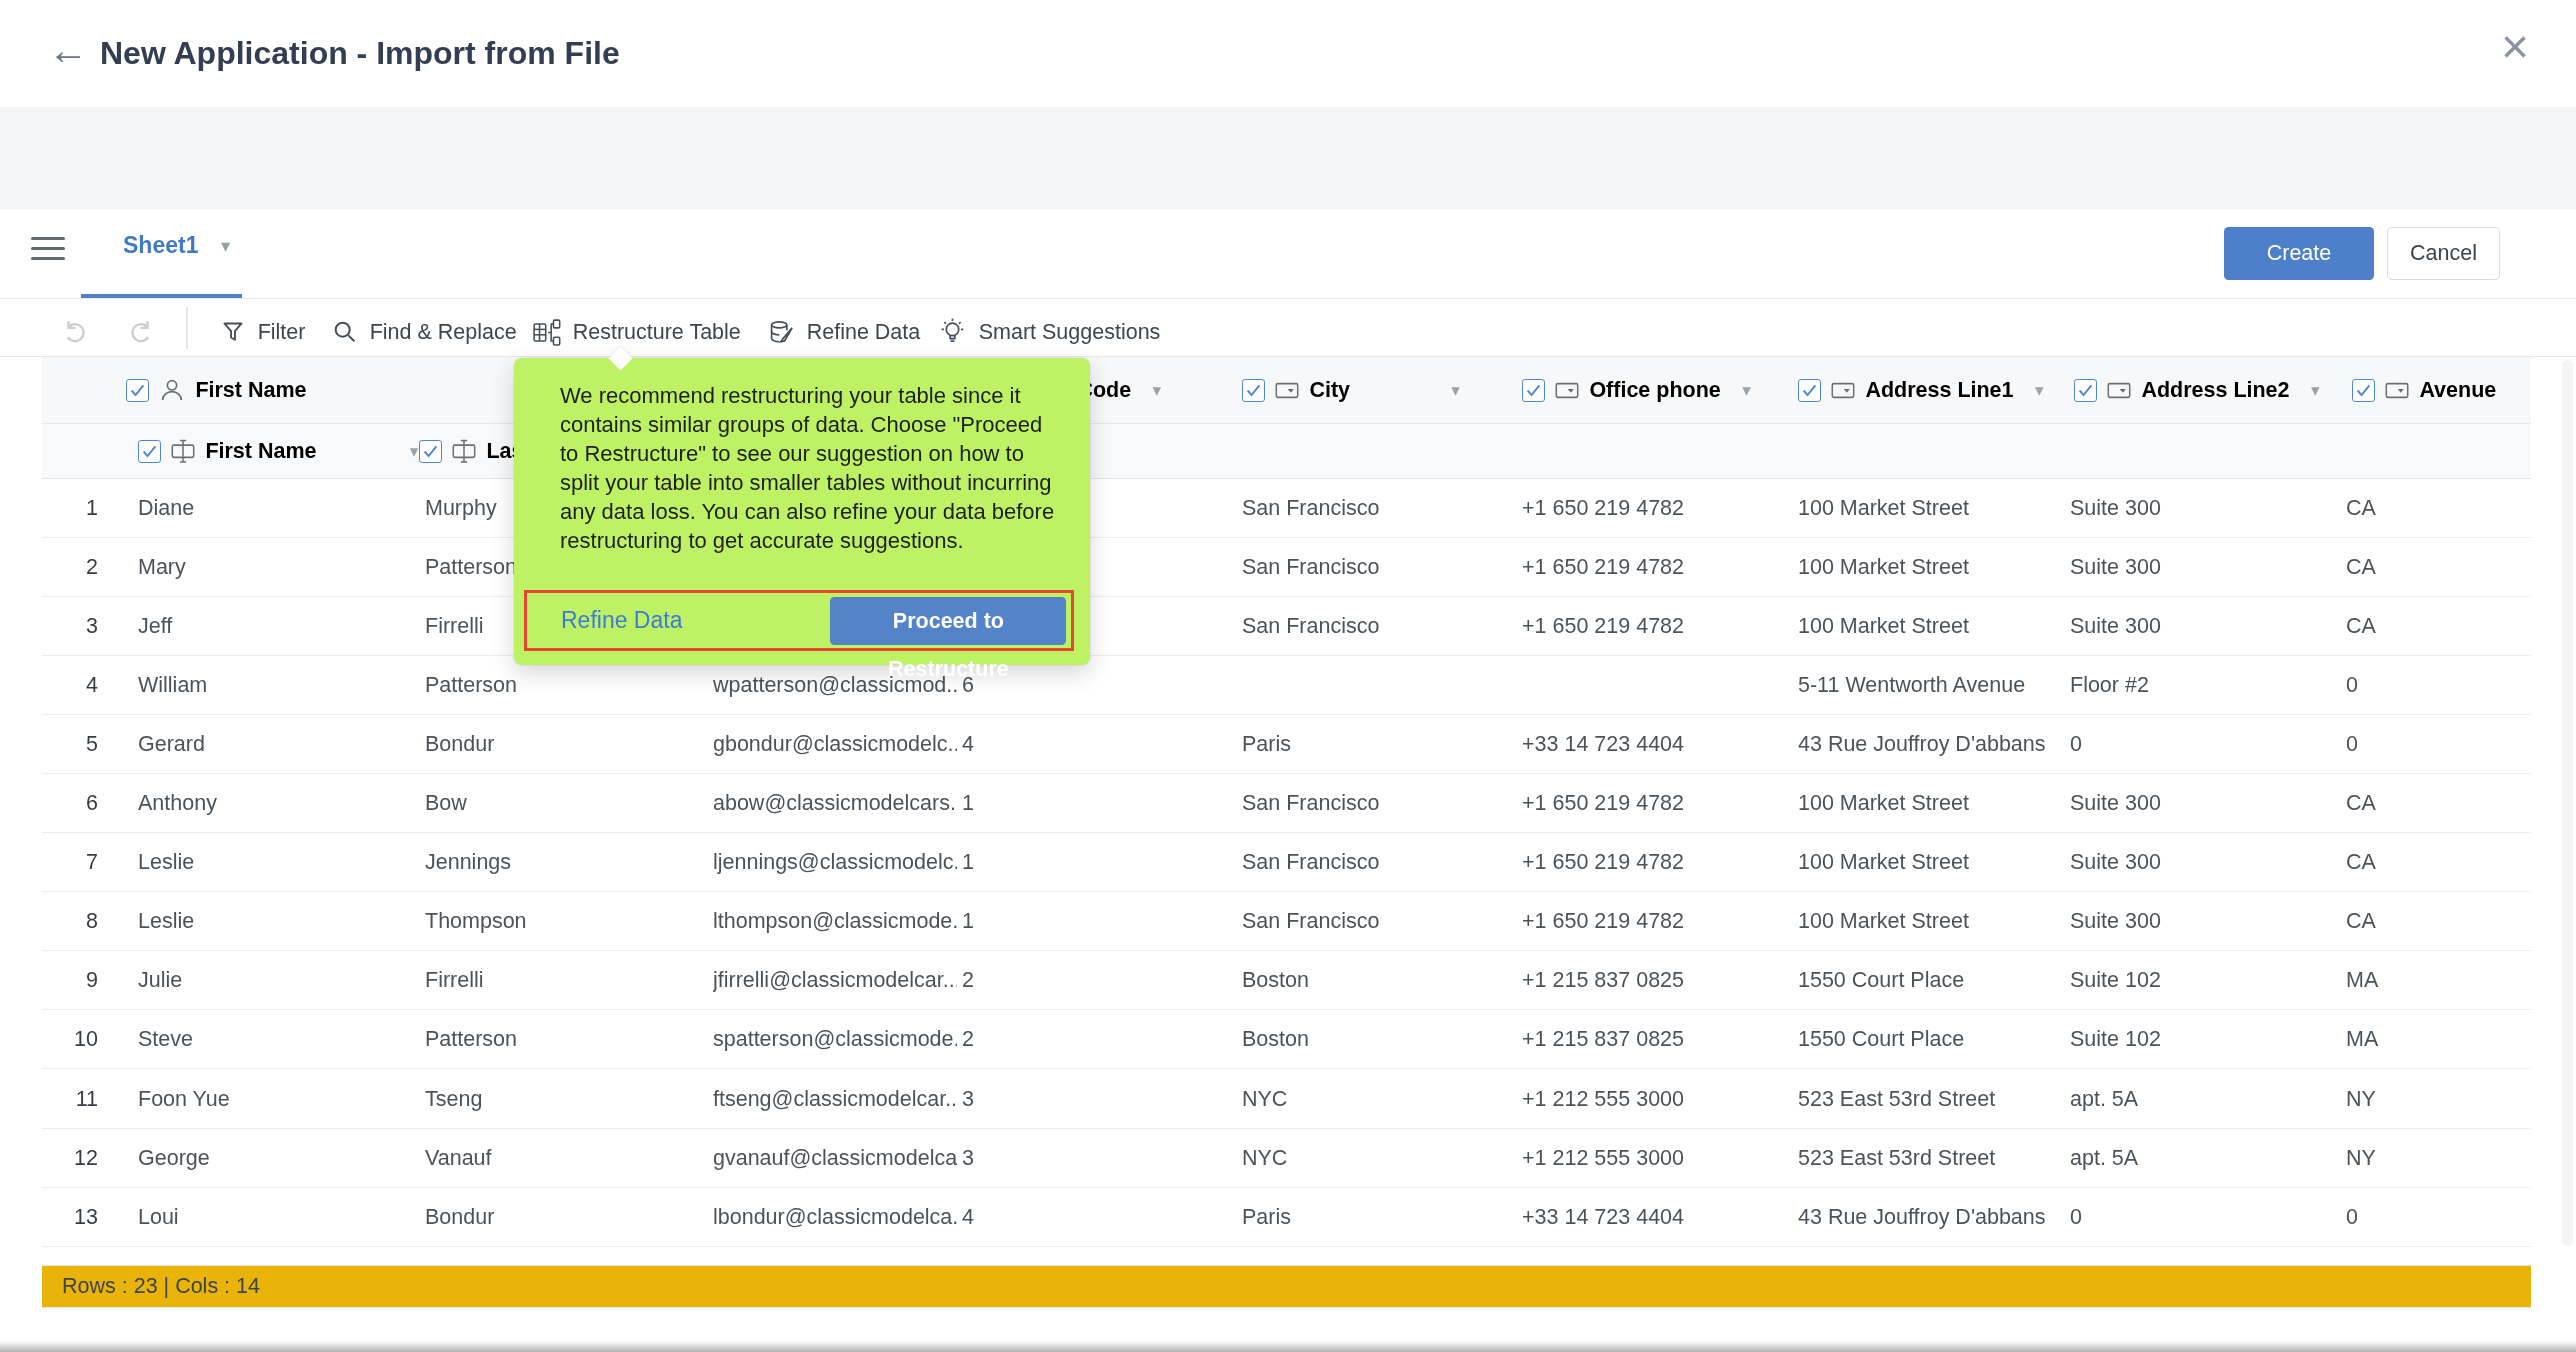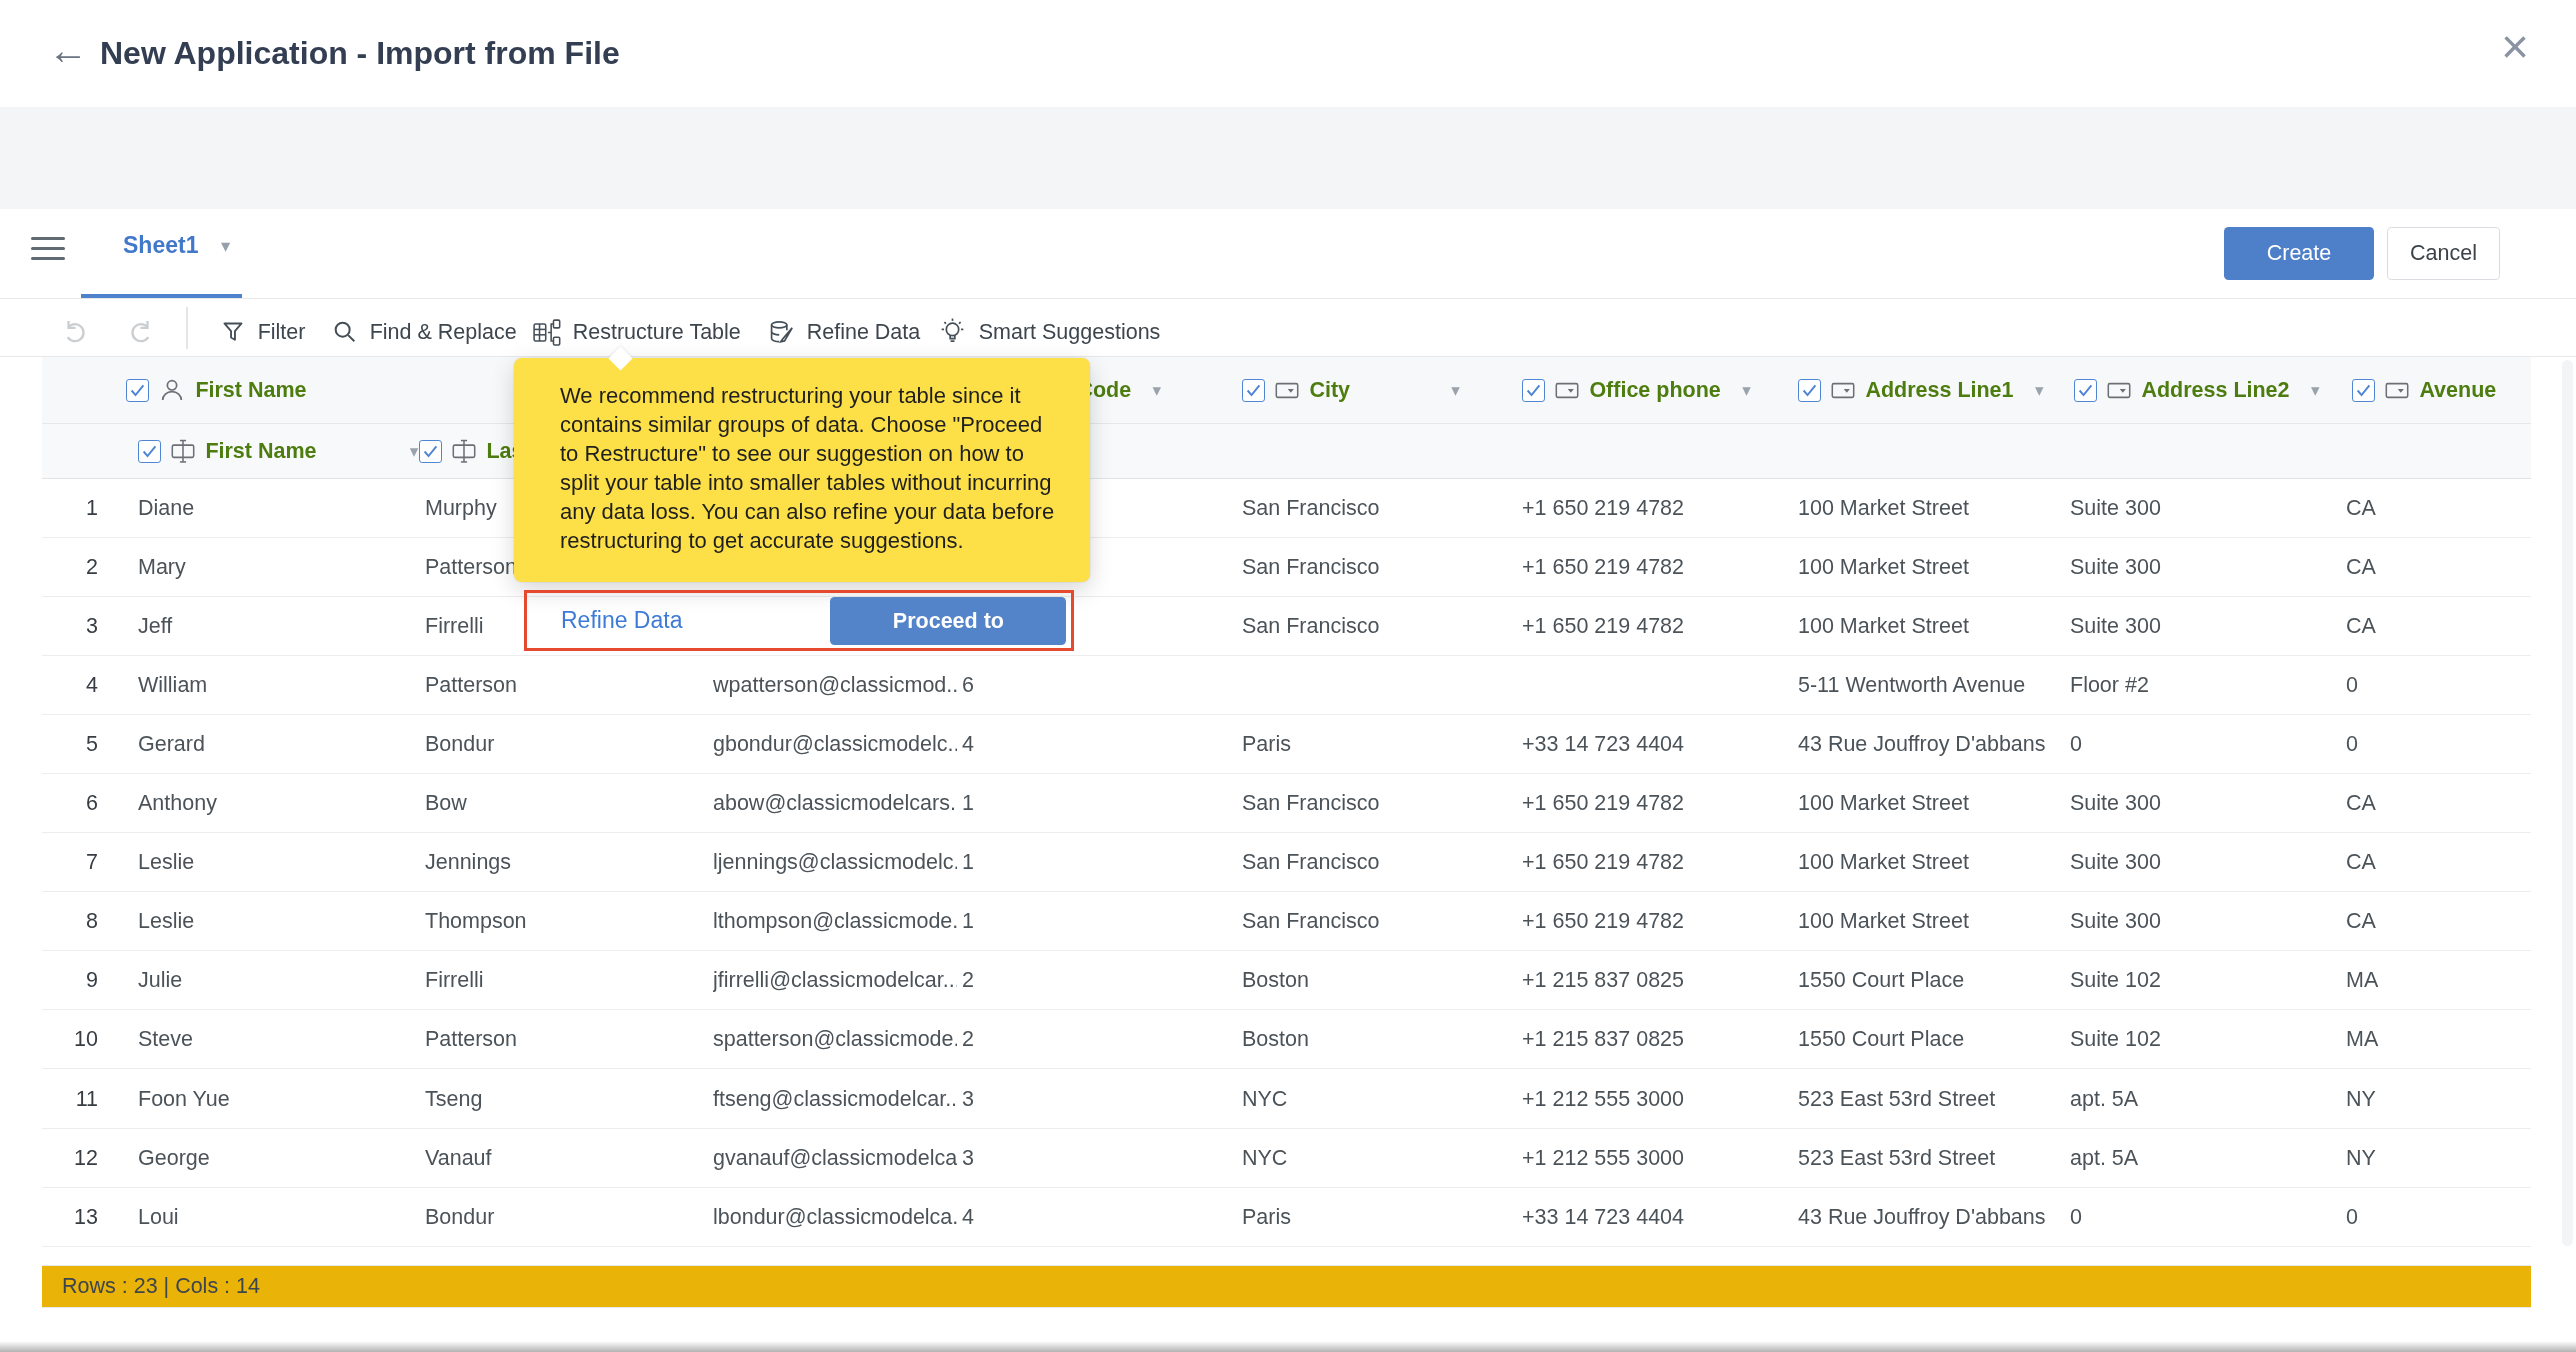--- a/index.html
+++ b/index.html
@@ -38,21 +38,21 @@
   .toolbar{position:absolute;left:0;top:299px;width:2576px;height:58px;background:#fff;border-bottom:0.8px solid #e8e8e8;box-sizing:border-box;}
   .tb-item{position:absolute;top:4px;height:58px;display:flex;align-items:center;gap:10.7px;cursor:pointer;
       font-size:21.5px;color:#3d454d;}
   .tb-sep{position:absolute;left:186px;top:7.7px;width:1.5px;height:42px;background:#e3e5e7;}
   .tb-disabled svg{opacity:.45}
 
   
   .thead1{position:absolute;left:42px;top:357px;width:2489px;height:67px;background:#f7f8f9;border-bottom:0.8px solid #e6e7e9;box-sizing:border-box;}
   .thead2{position:absolute;left:42px;top:424px;width:2489px;height:55px;background:#f8f9fa;border-bottom:0.8px solid #e2e3e5;box-sizing:border-box;}
   .hcell{position:absolute;top:0;height:100%;display:flex;align-items:center;gap:9.2px;white-space:nowrap;}
-  .hlabel{font-size:21.5px;font-weight:700;color:#4d7c0f;text-align:right;}
+  .hlabel{font-size:21.5px;font-weight:700;color:#000000;text-align:right;}
   .hcaret{font-size:17px;color:#9aa3ab;margin-left:12.3px;cursor:pointer;}
   .checkbox{width:23px;height:23px;border:1.5px solid #4f86d4;border-radius:3.1px;background:#fff;box-sizing:border-box;
       display:flex;align-items:center;justify-content:center;cursor:pointer;flex:none;}
 
   .trow{position:absolute;left:42px;width:2489px;height:59px;border-bottom:0.8px solid #ededee;box-sizing:border-box;background:#fff;}
   .cell{position:absolute;top:0;height:58px;line-height:58px;font-size:21.5px;color:#4b5359;white-space:nowrap;overflow:hidden;}
   .c-num{left:0;width:56px;text-align:right;color:#373d43;}
   .c-first{left:96px;width:280px;}
   .c-last{left:383px;width:280px;}
   .c-email{left:671px;width:244px;}
@@ -64,21 +64,21 @@
   .c-state{left:2304px;width:184px;}
 
   .scroll-track{position:absolute;left:2562px;top:360px;width:10.7px;height:886px;background:#f3f4f5;border-radius:5.4px;}
 
   
   .foot{position:absolute;left:42px;top:1265px;width:2489px;height:43px;background:#eab308;
      border-top:0.8px solid #e7e8ea;border-bottom:0.8px solid #e7e8ea;box-sizing:border-box;}
   .foot-text{position:absolute;left:20px;top:0;line-height:41px;font-size:21.5px;color:#3d454d;}
 
   
-  .popup{position:absolute;left:514px;top:358px;width:576px;height:224px;background:#fde047;border-radius:7.7px;
+  .popup{position:absolute;left:514px;top:358px;width:576px;height:307px;background:#bef264;border-radius:7.7px;
      box-shadow:0 7.7px 23px rgba(0,0,0,.16),0 0 0 0.8px rgba(0,0,0,.05);z-index:60;}
   .popup-arrow{position:absolute;left:98px;top:-8.4px;width:17px;height:17px;background:#fff;transform:rotate(45deg);
      box-shadow:-1.5px -1.5px 2.3px rgba(0,0,0,.05);}
   .popup-text{position:absolute;left:46px;top:23px;width:500px;font-size:22px;line-height:29px;color:#1f1f1f;}
   .action-box{position:absolute;left:10px;top:232px;width:550px;height:61px;border:3.8px solid #e64a2e;box-sizing:border-box;}
   .refine-link{position:absolute;left:34px;top:0;line-height:54px;font-size:23px;color:#3e7bd6;cursor:pointer;}
   .proceed-btn{position:absolute;right:4.6px;top:50%;transform:translateY(-50%);width:236px;height:48px;background:#5383c8;
      border-radius:4.6px;color:#fff;font-size:21.5px;font-weight:700;text-align:center;line-height:48px;cursor:pointer;}
 
   .bottom-shade{position:absolute;left:0;bottom:0;width:2576px;height:10.7px;

